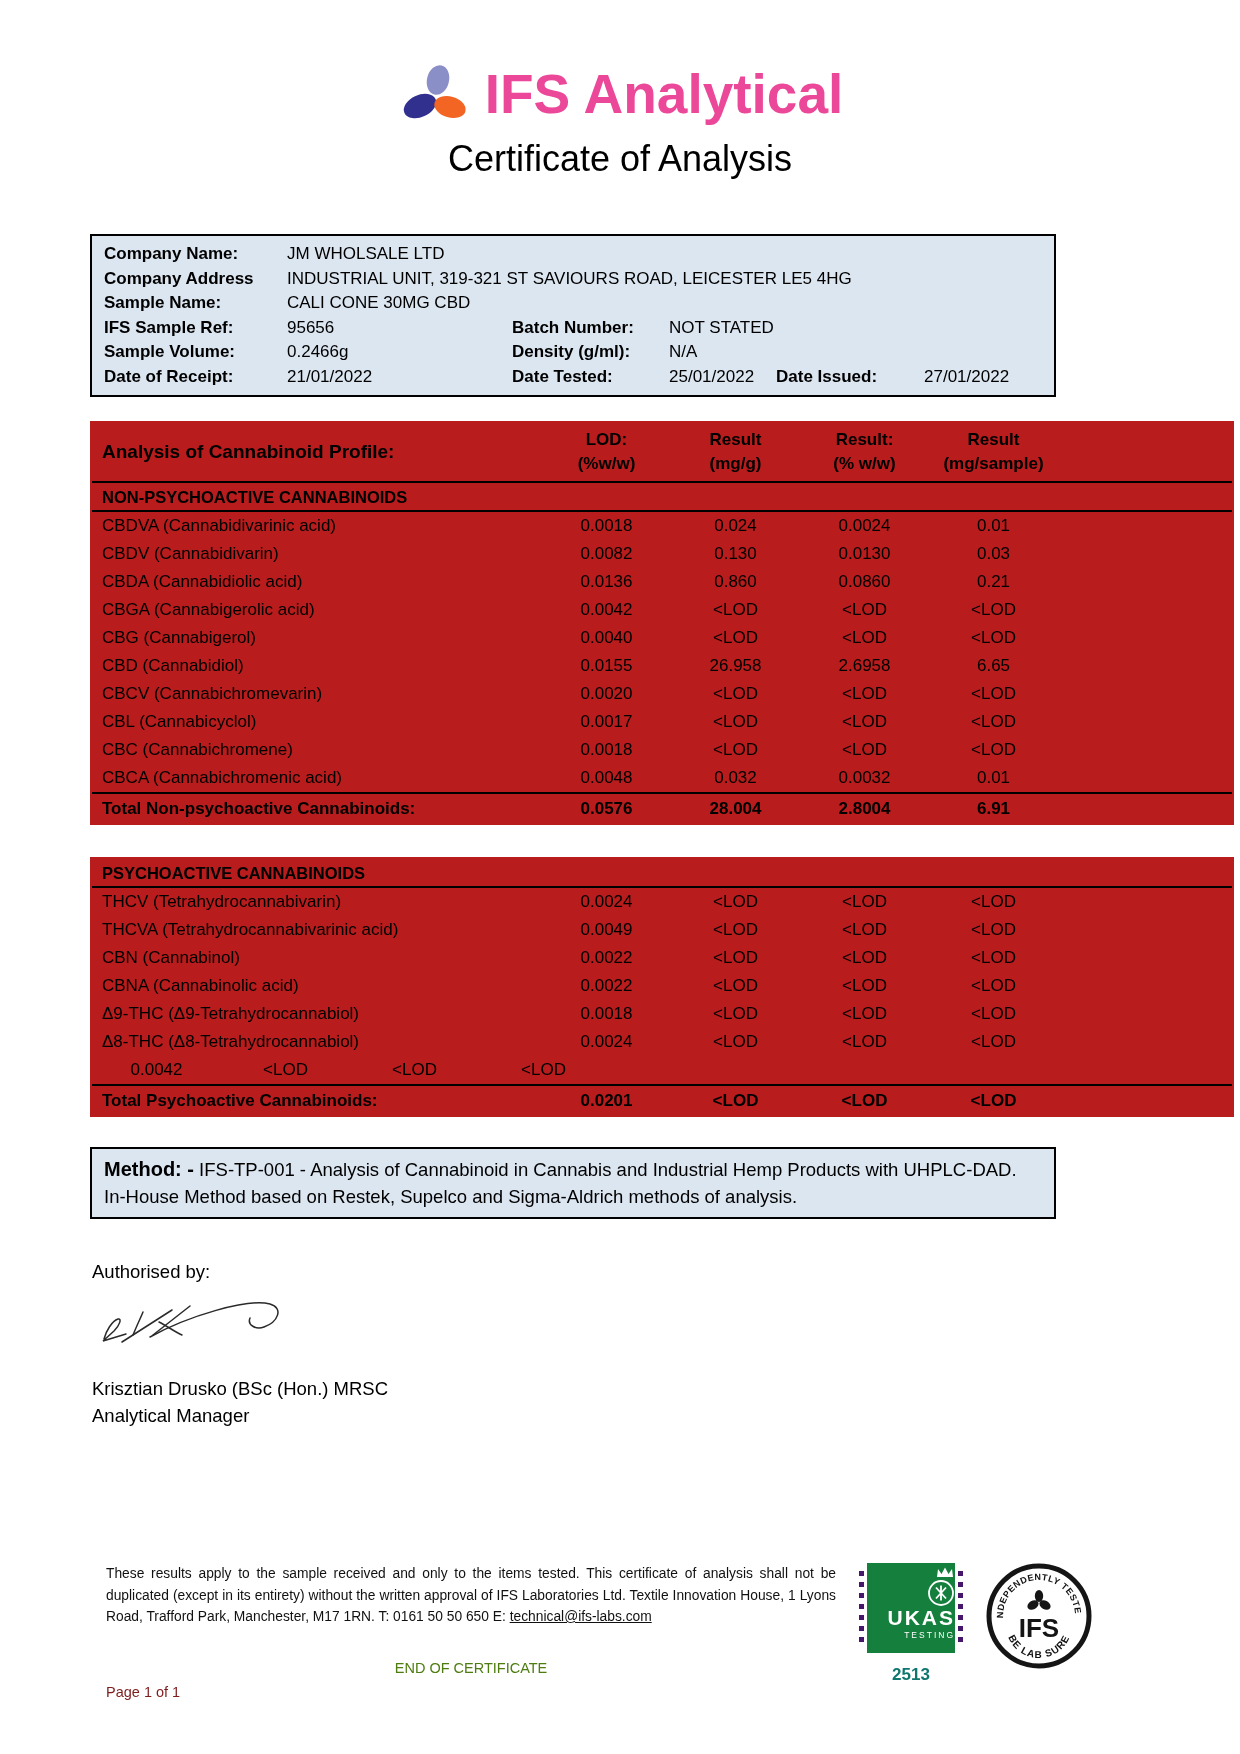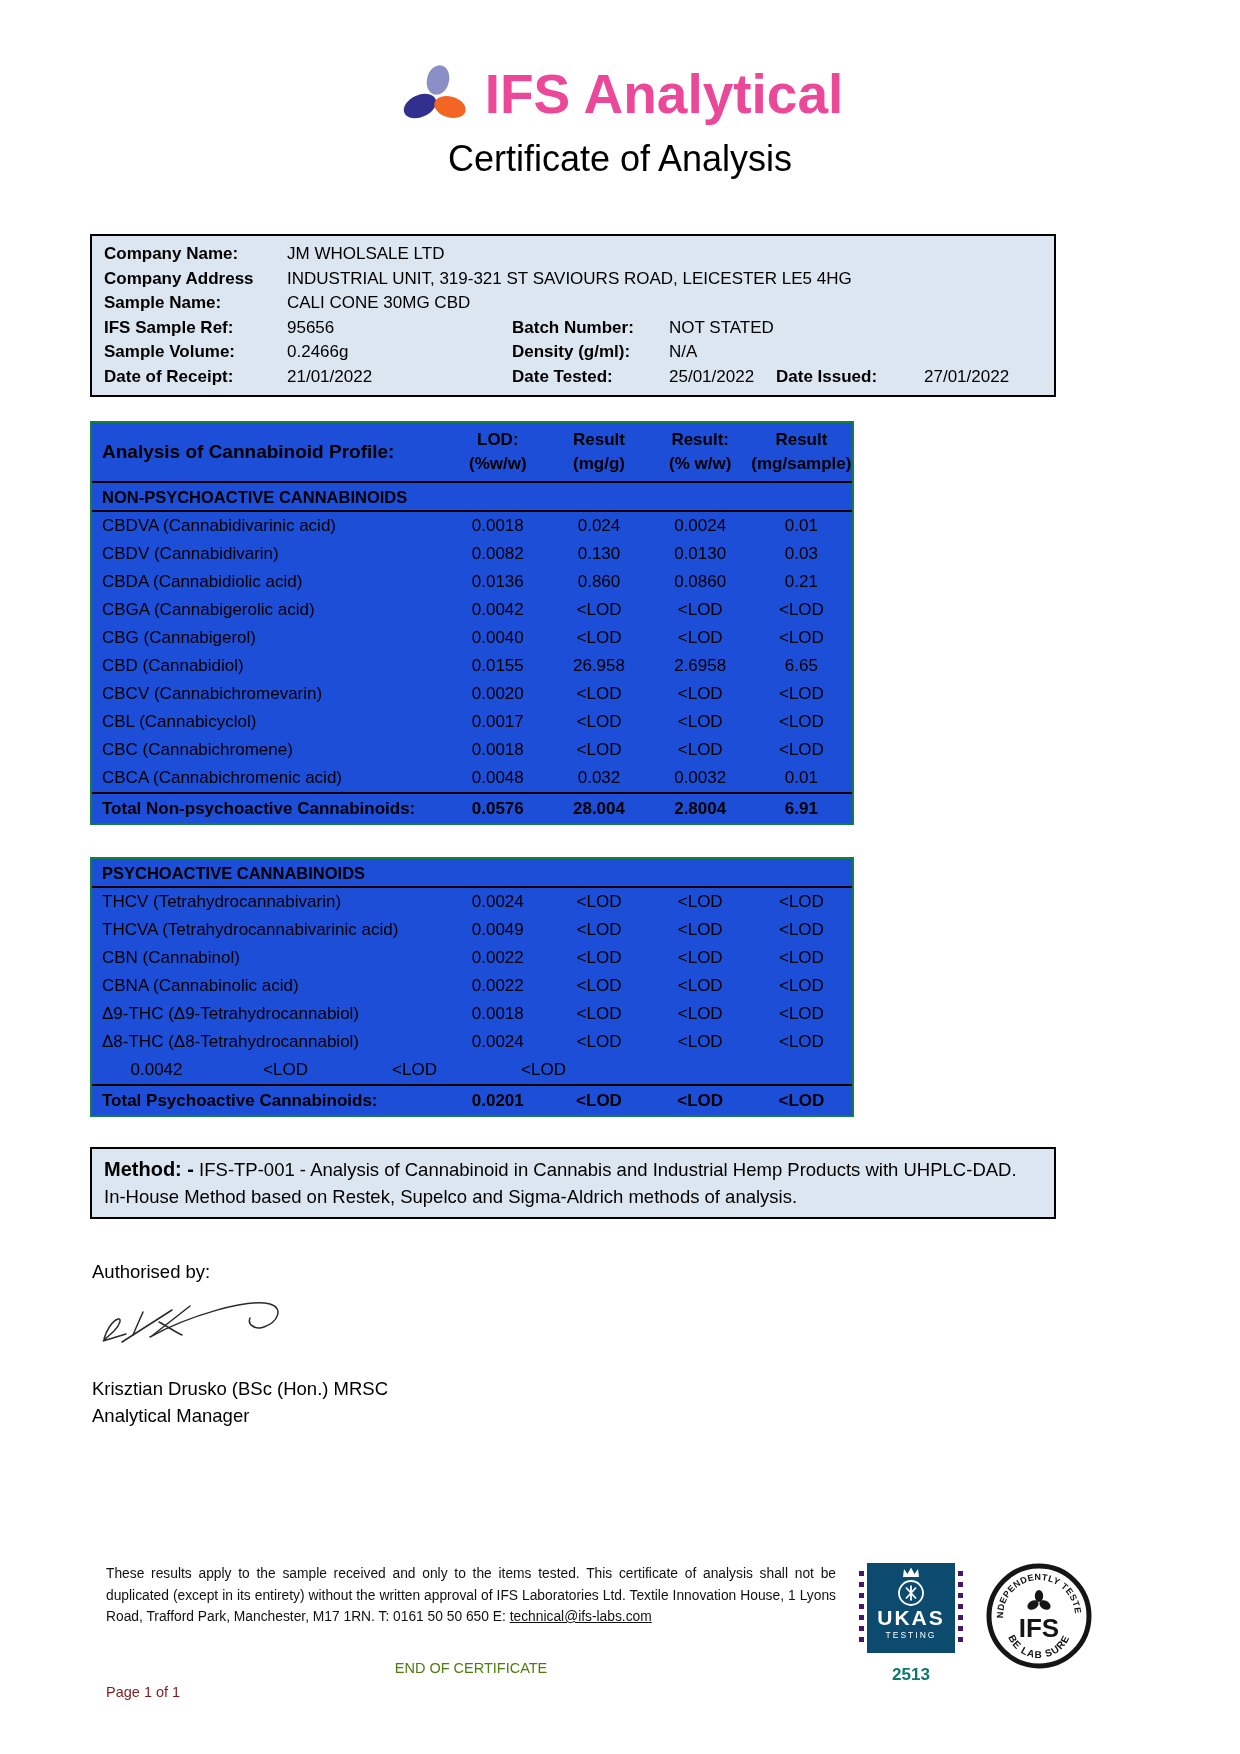--- a/index.html
+++ b/index.html
@@ -16,21 +16,21 @@
   
   .info-box {
     margin:54px 0 0 90px; width:966px; background:#DCE6F1; border:2px solid #000;
     padding:6px 0 6px 12px; font-size:17px;
   }
   .i-row { display:flex; line-height:24.5px; }
   .i-label { font-weight:700; }
   .w1{width:183px;} .w2{width:225px;} .w3{width:157px;} .w4{width:107px;} .w5{width:148px;}
 
   
-  .ctable { margin:24px 0 0 90px; width:764px; background:#1d4ed8; border:2px solid #15803d; font-size:17px; }
+  .ctable { margin:24px 0 0 90px; width:1144px; background:#b91c1c; border:2px solid #b91c1c; font-size:17px; }
   .t2 { margin-top:32px; }
   .thead { display:flex; border-bottom:2px solid #000; align-items:center; padding:5px 0; }
   .th-title { width:450px; padding-left:10px; font-size:19px; font-weight:700; }
   .c-val { width:129px; text-align:center; }
   .th-col { font-weight:700; line-height:24px; }
   .section-row { font-weight:700; padding-left:10px; height:29px; line-height:29px; border-bottom:2px solid #000; font-size:16.5px; }
   .trow { display:flex; height:28px; align-items:center; }
   .trow .c-name { width:450px; padding-left:10px; }
   .trow.total { border-top:2px solid #000; font-weight:700; height:31px; }
 
@@ -46,22 +46,22 @@
   
   .footer { position:absolute; top:1563px; left:106px; width:1060px; display:flex; align-items:flex-start; }
   .foot-left { width:730px; }
   .smallprint { font-size:13.8px; line-height:21.5px; text-align:justify; color:#111; }
   .email-link { color:#111; text-decoration:underline; }
   .endcert { text-align:center; margin-top:32px; font-size:14.5px; color:#4d7c0f; }
   .pageno { margin-top:8px; font-size:14.5px; color:#7f1d1d; }
 
   .ukas-wrap { margin-left:22px; width:106px; display:flex; flex-direction:column; align-items:center; }
   .ukas-box {
-    width:88px; height:90px; background:#0c4a6e; color:#fff; position:relative;
-    display:flex; flex-direction:column; align-items:center; padding-top:3px;
+    width:88px; height:90px; background:#15803d; color:#fff; position:relative;
+    display:flex; flex-direction:column; align-items:flex-end; padding-top:3px;
   }
   .ukas-box::before, .ukas-box::after {
     content:""; position:absolute; top:8px; bottom:8px; width:5px;
     background:repeating-linear-gradient(to bottom, #46166B 0 5px, transparent 5px 11px);
   }
   .ukas-box::before { left:-8px; } .ukas-box::after { right:-8px; }
   .ukas-name { font-size:21px; font-weight:700; letter-spacing:2px; line-height:22px; }
   .ukas-sub { font-size:8.5px; letter-spacing:2px; margin-top:1px; }
   .ukas-num { font-weight:700; font-size:17px; margin-top:12px; color:#0f766e; font-family:"Liberation Sans", sans-serif; }
   .ifs-stamp-wrap { margin-left:22px; }

